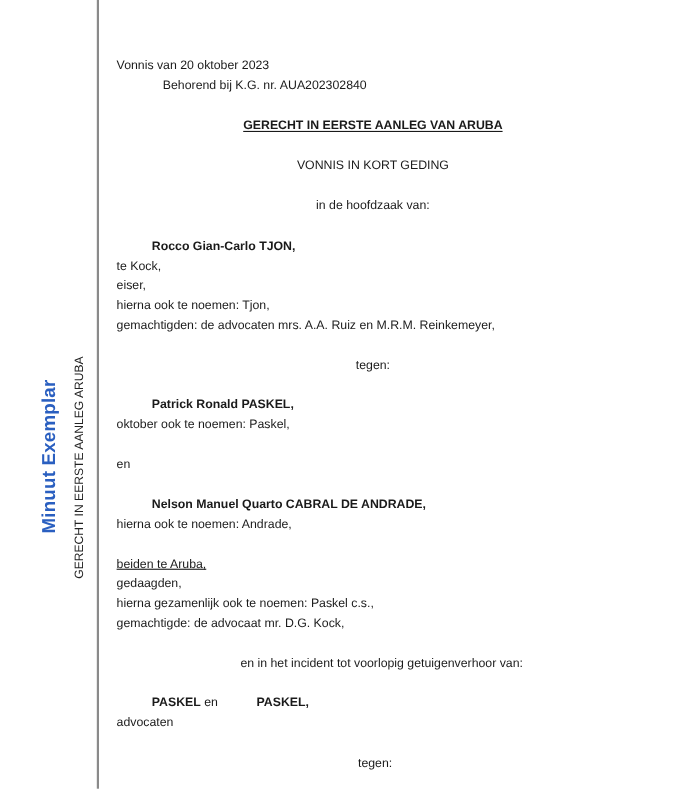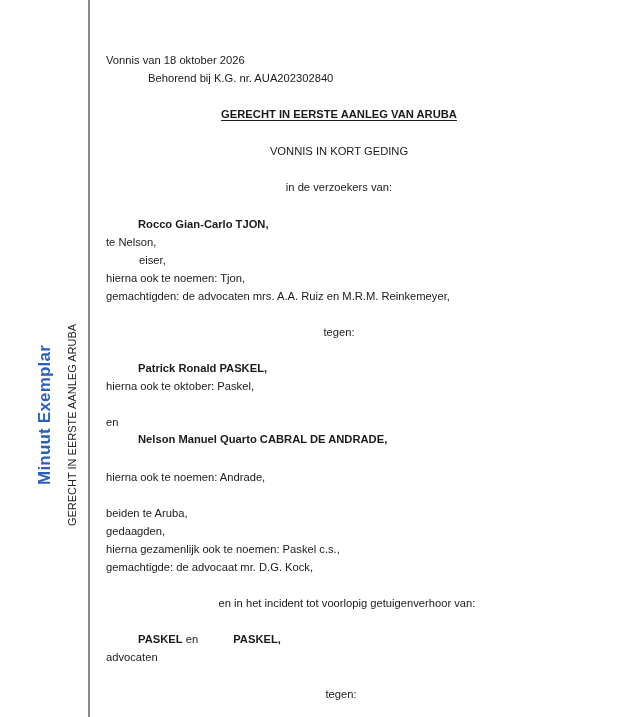--- a/index.html
+++ b/index.html
@@ -65,51 +65,51 @@
 </head>
 <body>
 
 <div class="margin-rule"></div>
 
 <div class="stamp" style="color:#2a5fc0;">Minuut Exemplar</div>
 <div class="side-court">GERECHT IN EERSTE AANLEG ARUBA</div>
 
 <div>
 
-  <div class="line" style="top:53px;">Vonnis van 18 oktober 2026</div>
+  <div class="line" style="top:53px;">Vonnis van 20 oktober 2023</div>
   <div class="line" style="top:71px;padding-left:42px;">Behorend bij K.G. nr. AUA202302840</div>
 
   <div class="center heading" style="top:107px; left:339px;">GERECHT IN EERSTE AANLEG VAN ARUBA</div>
   <div class="center" style="top:144px; left:339px;">VONNIS IN KORT GEDING</div>
-  <div class="center" style="top:180px; left:339px;">in de verzoekers van:</div>
+  <div class="center" style="top:180px; left:339px;">in de hoofdzaak van:</div>
 
   <div>
     <div class="line bold" style="top:217px;">Rocco Gian-Carlo TJON,</div>
-    <div class="line" style="top:235px;">te Nelson,</div>
-    <div class="line" style="top:253px;margin-left:33px;">eiser,</div>
+    <div class="line" style="top:235px;">te Kock,</div>
+    <div class="line" style="top:253px;">eiser,</div>
     <div class="line" style="top:271px;">hierna ook te noemen: Tjon,</div>
     <div class="line" style="top:289px;text-align:right;">gemachtigden: de advocaten mrs. A.A. Ruiz en M.R.M. Reinkemeyer,</div>
   </div>
 
   <div class="center" style="top:325px; left:339px;">tegen:</div>
 
   <div>
     <div class="line bold" style="top:361px;">Patrick Ronald PASKEL,</div>
-    <div class="line" style="top:379px;">hierna ook te oktober: Paskel,</div>
+    <div class="line" style="top:379px;">oktober ook te noemen: Paskel,</div>
   </div>
 
   <div class="line" style="top:415px;">en</div>
 
   <div>
-    <div class="line bold" style="top:432px;">Nelson Manuel Quarto CABRAL DE ANDRADE,</div>
+    <div class="line bold" style="top:452px;">Nelson Manuel Quarto CABRAL DE ANDRADE,</div>
     <div class="line" style="top:470px;">hierna ook te noemen: Andrade,</div>
   </div>
 
   <div>
-    <div class="line" style="top:506px;">beiden te Aruba,</div>
+    <div class="line" style="top:506px;text-decoration:underline;">beiden te Aruba,</div>
     <div class="line" style="top:524px;text-align:right;">gedaagden,</div>
     <div class="line" style="top:542px;">hierna gezamenlijk ook te noemen: Paskel c.s.,</div>
     <div class="line" style="top:560px;">gemachtigde: de advocaat mr. D.G. Kock,</div>
   </div>
 
   <div class="center" style="top:596px; left:347px;">en in het incident tot voorlopig getuigenverhoor van:</div>
 
   <div>
     <div class="line" style="top:632px;"><span class="bold">PASKEL</span><span style="white-space:pre;"> en </span><span class="bold">PASKEL,</span></div>
     <div class="line" style="top:650px;">advocaten</div>

